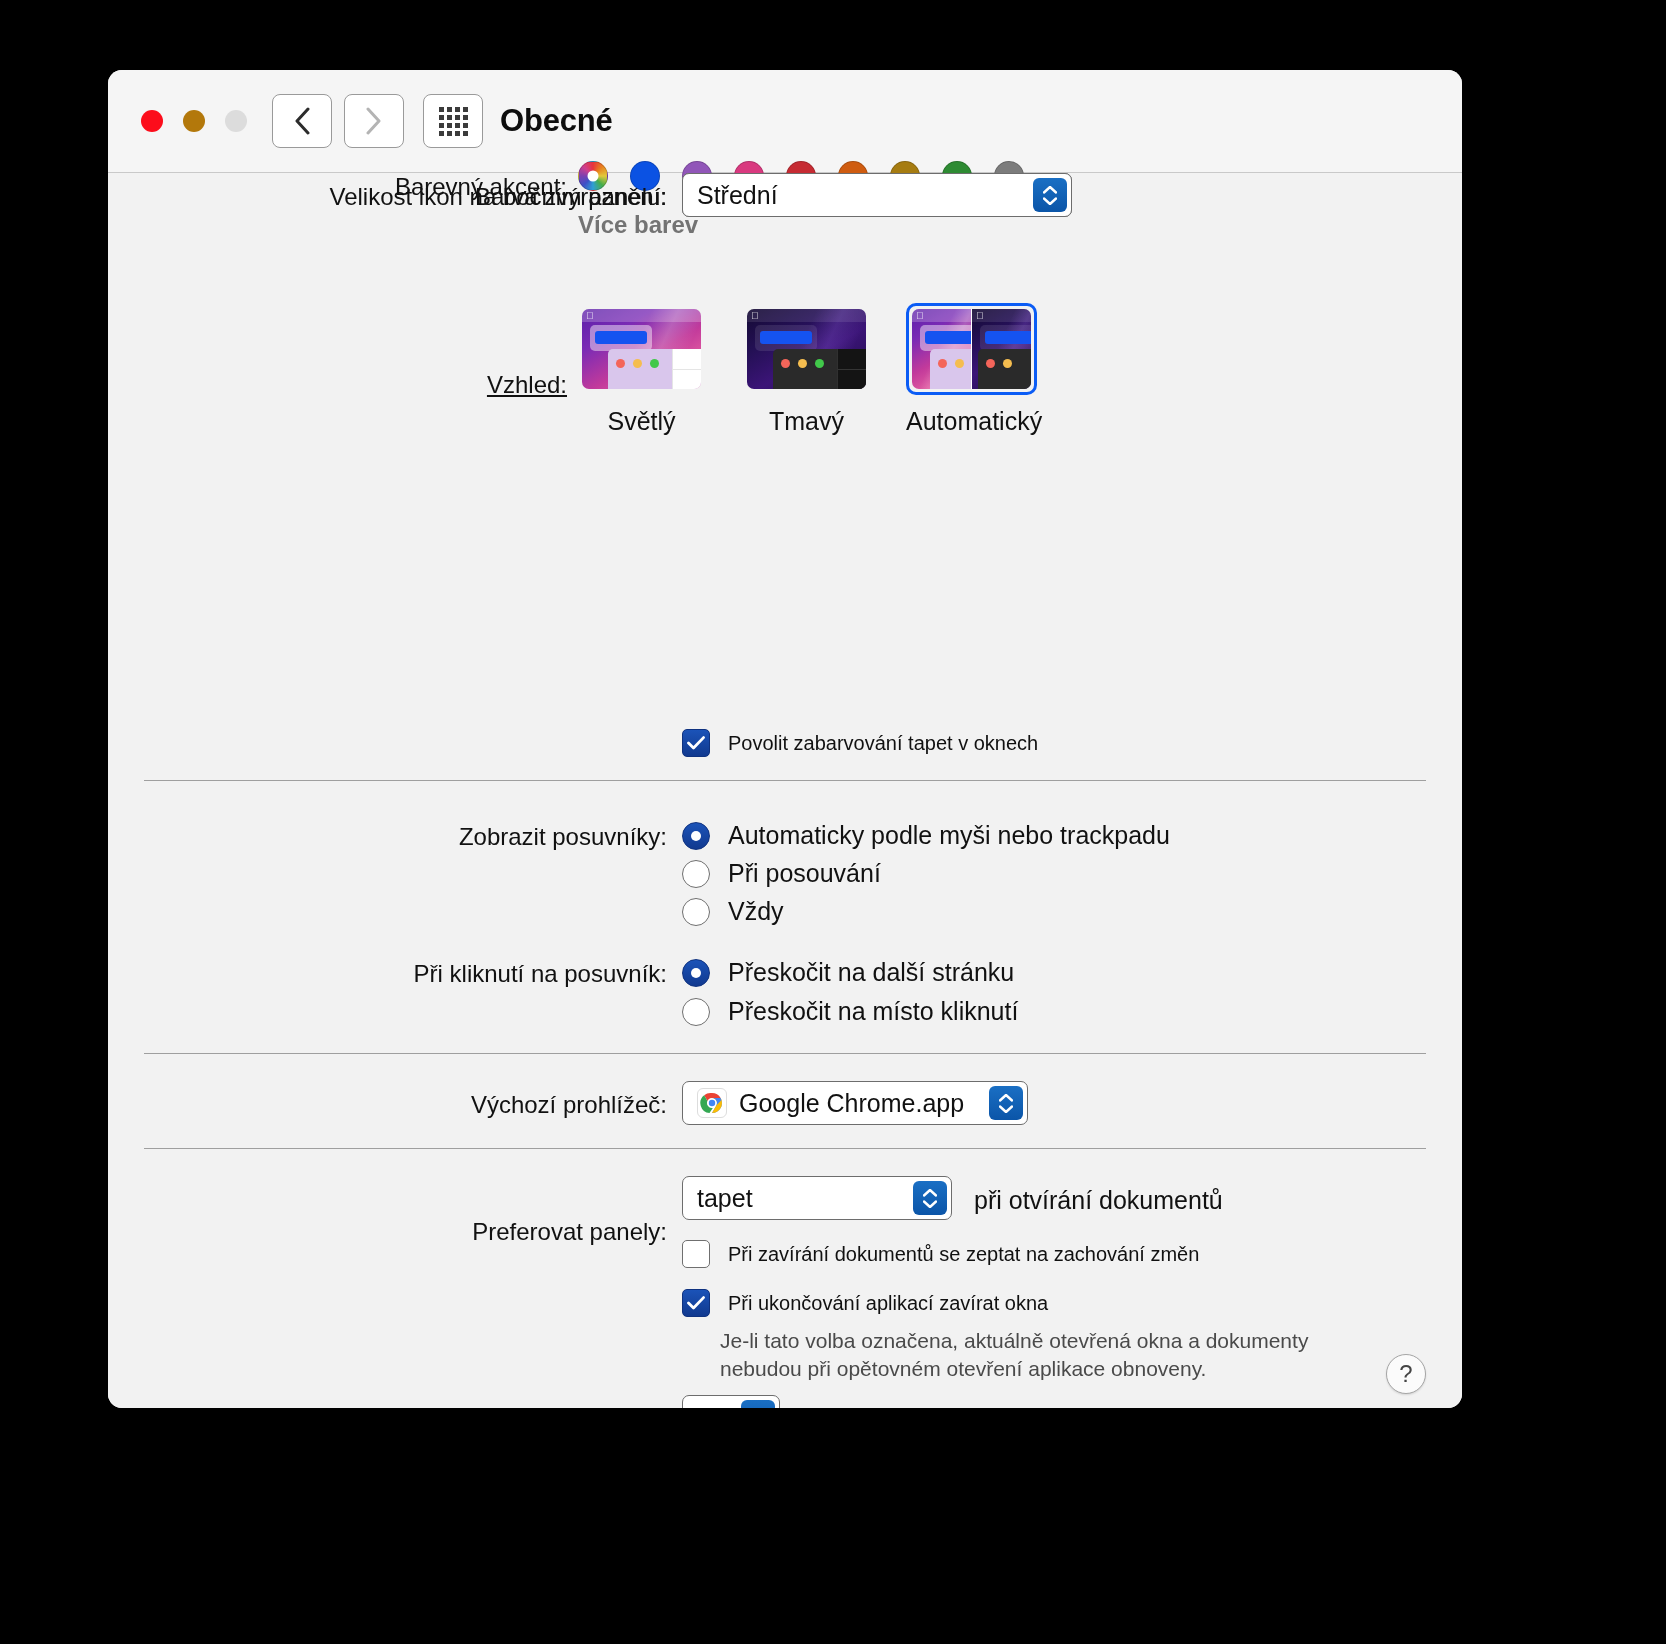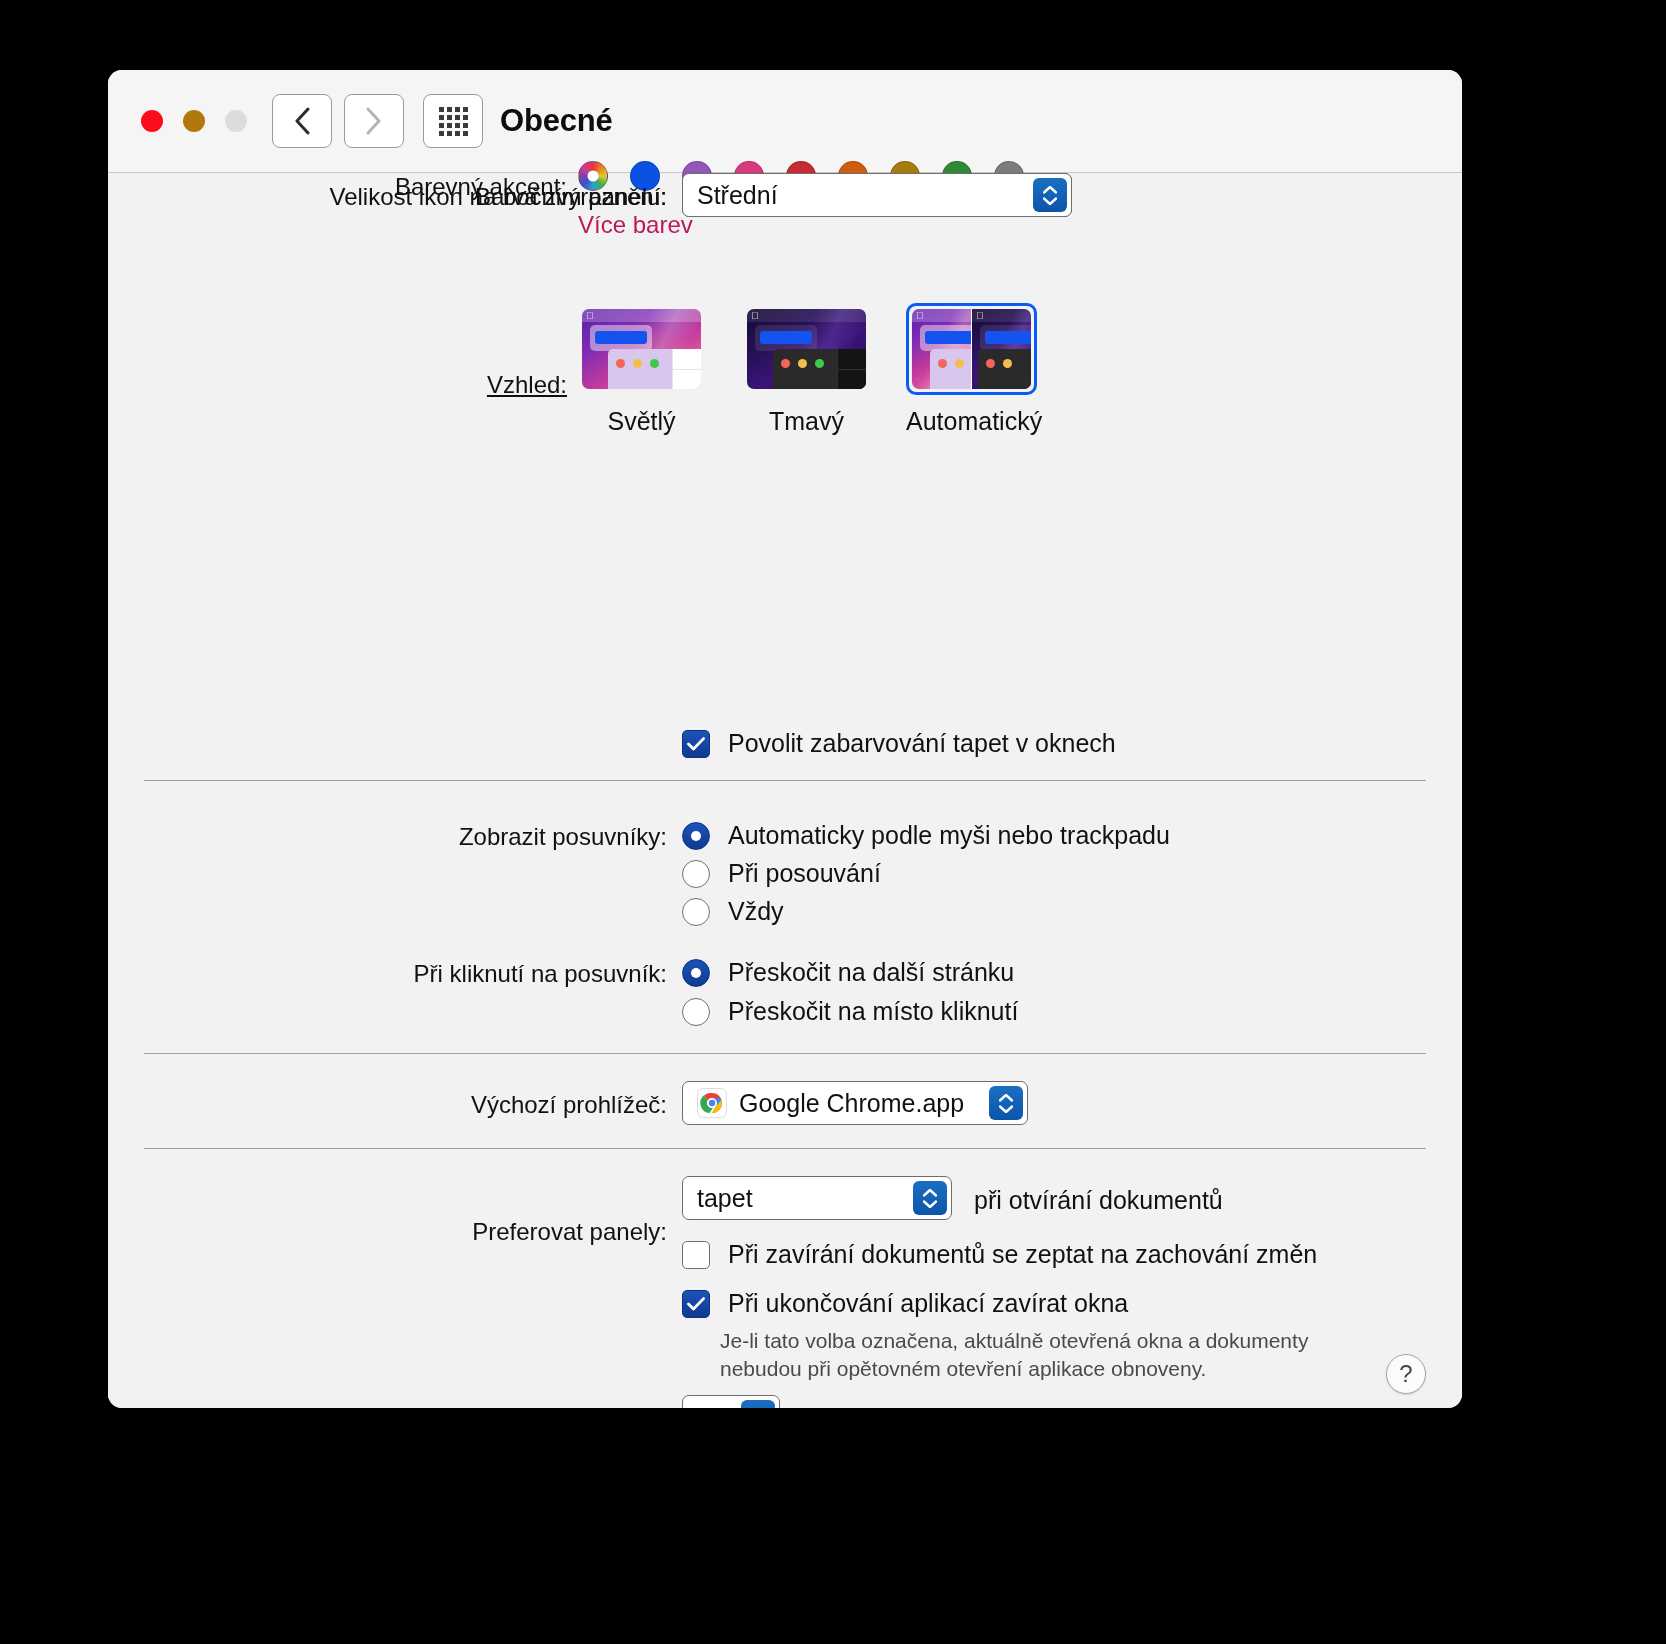--- a/index.html
+++ b/index.html
@@ -252,21 +252,21 @@
   }
   .swatch.multicolor::after {
     content:"";
     position:absolute; left:50%; top:50%;
     transform: translate(-50%,-50%);
     width: 11px; height: 11px; border-radius: 50%;
     background: #ffffff;
   }
   #more-colors {
     position: absolute; left: 470px; top: 38px;
-    font-size: 24px; color: #be185d;
+    font-size: 24px; color: #737373; font-weight: bold;
   }
 
   
   .popup {
     position: relative;
     height: 44px;
     background: #ffffff;
     border: 1.5px solid #6d6d6d;
     border-radius: 7px;
     display: flex;
@@ -306,21 +306,21 @@
     border: 1.5px solid #6f6f6f;
     background: #ffffff;
     flex: none;
     display: flex; align-items: center; justify-content: center;
   }
   .checkbox.checked {
     background: linear-gradient(180deg, #1b53b8 0%, #11398f 100%);
     border-color: #0f3280;
   }
   .checkbox.checked svg { display: block; }
-  .checkbox-label { font-size: 25px; color: #111111; }
+  .checkbox-label { font-size: 20px; color: #111111; }
 
   #tint-check { left: 574px; top: 556px; }
 
   
   .sep {
     position: absolute;
     left: 36px; right: 36px;
     height: 1px;
     background: #9f9f9f;
   }

